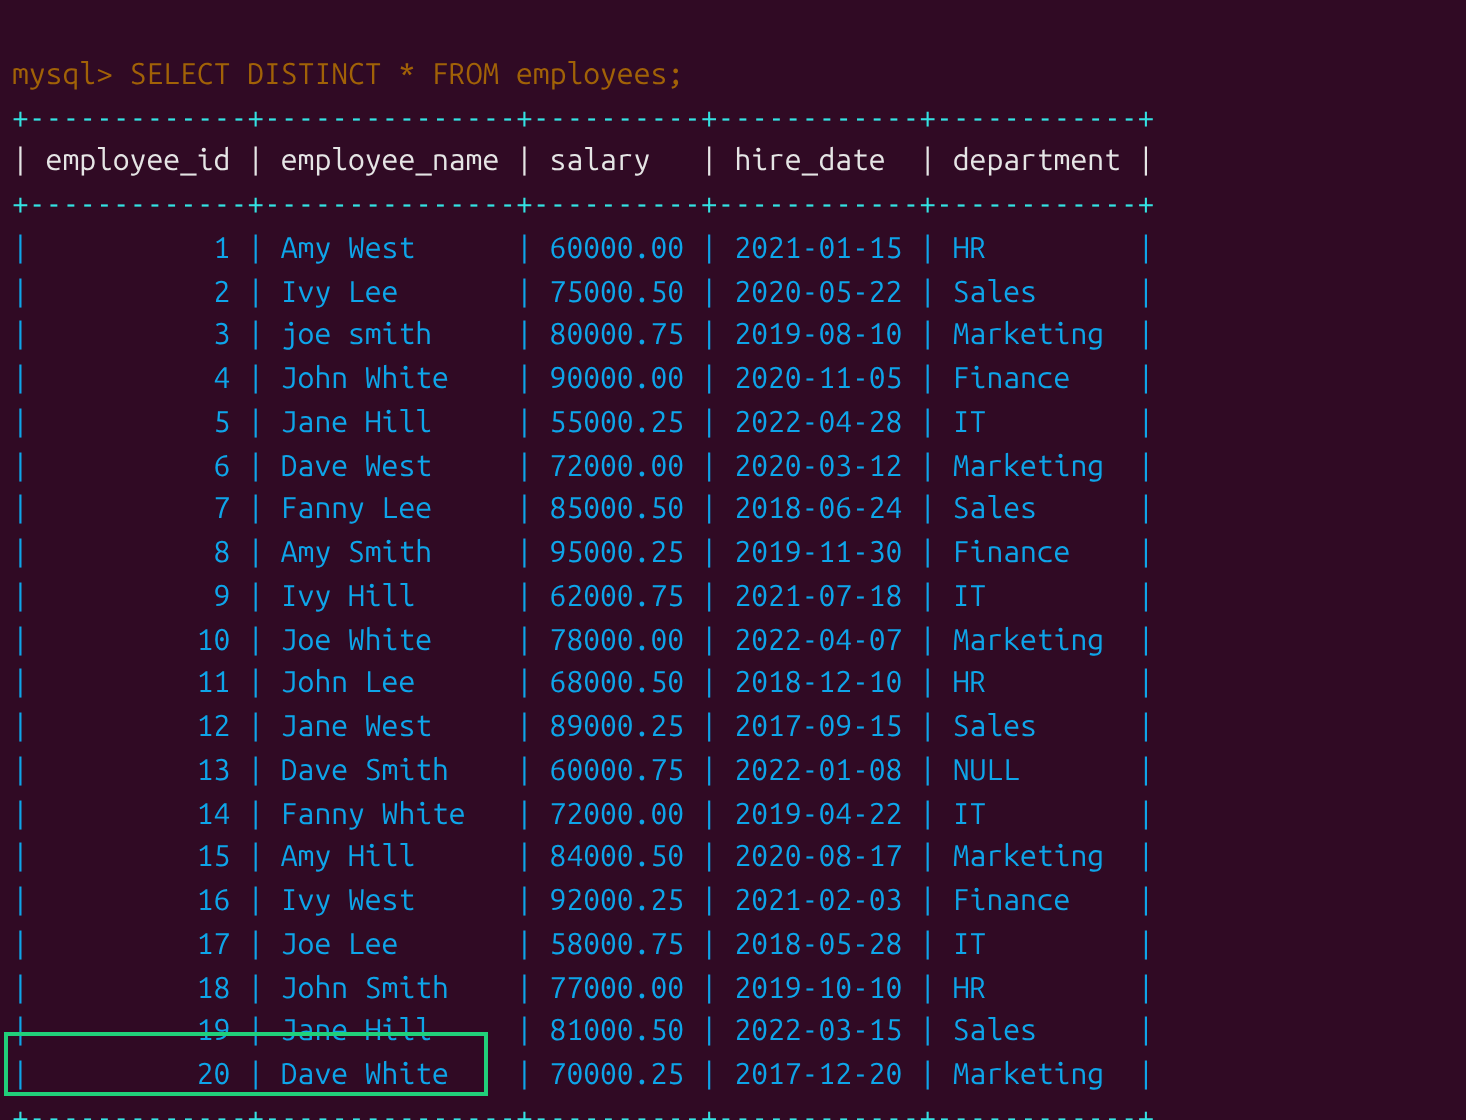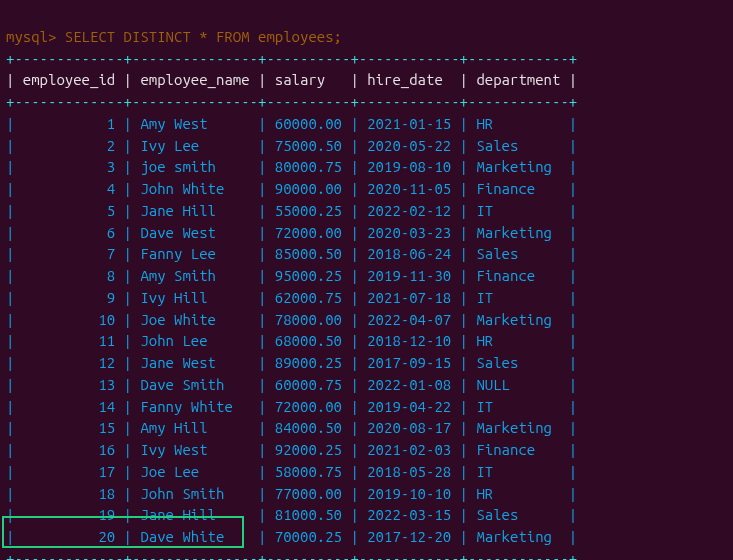--- a/index.html
+++ b/index.html
@@ -41,22 +41,22 @@
 
 <div class="terminal">
 <span class="prompt-line"><span>mysql&gt; </span><span>SELECT DISTINCT * FROM employees;</span></span>
 <span class="border-line" id="border-top">+-------------+---------------+----------+------------+------------+</span>
 <span class="header-cell" id="header-row">| employee_id | employee_name | salary   | hire_date  | department |</span>
 <span class="border-line" id="border-mid">+-------------+---------------+----------+------------+------------+</span>
 <span class="data-cell">|           1 | Amy West      | 60000.00 | 2021-01-15 | HR         |</span>
 <span class="data-cell">|           2 | Ivy Lee       | 75000.50 | 2020-05-22 | Sales      |</span>
 <span class="data-cell">|           3 | joe smith     | 80000.75 | 2019-08-10 | Marketing  |</span>
 <span class="data-cell">|           4 | John White    | 90000.00 | 2020-11-05 | Finance    |</span>
-<span class="data-cell">|           5 | Jane Hill     | 55000.25 | 2022-02-12 | IT         |</span>
-<span class="data-cell">|           6 | Dave West     | 72000.00 | 2020-03-23 | Marketing  |</span>
+<span class="data-cell">|           5 | Jane Hill     | 55000.25 | 2022-04-28 | IT         |</span>
+<span class="data-cell">|           6 | Dave West     | 72000.00 | 2020-03-12 | Marketing  |</span>
 <span class="data-cell">|           7 | Fanny Lee     | 85000.50 | 2018-06-24 | Sales      |</span>
 <span class="data-cell">|           8 | Amy Smith     | 95000.25 | 2019-11-30 | Finance    |</span>
 <span class="data-cell">|           9 | Ivy Hill      | 62000.75 | 2021-07-18 | IT         |</span>
 <span class="data-cell">|          10 | Joe White     | 78000.00 | 2022-04-07 | Marketing  |</span>
 <span class="data-cell">|          11 | John Lee      | 68000.50 | 2018-12-10 | HR         |</span>
 <span class="data-cell">|          12 | Jane West     | 89000.25 | 2017-09-15 | Sales      |</span>
 <span class="data-cell">|          13 | Dave Smith    | 60000.75 | 2022-01-08 | NULL       |</span>
 <span class="data-cell">|          14 | Fanny White   | 72000.00 | 2019-04-22 | IT         |</span>
 <span class="data-cell">|          15 | Amy Hill      | 84000.50 | 2020-08-17 | Marketing  |</span>
 <span class="data-cell">|          16 | Ivy West      | 92000.25 | 2021-02-03 | Finance    |</span>

